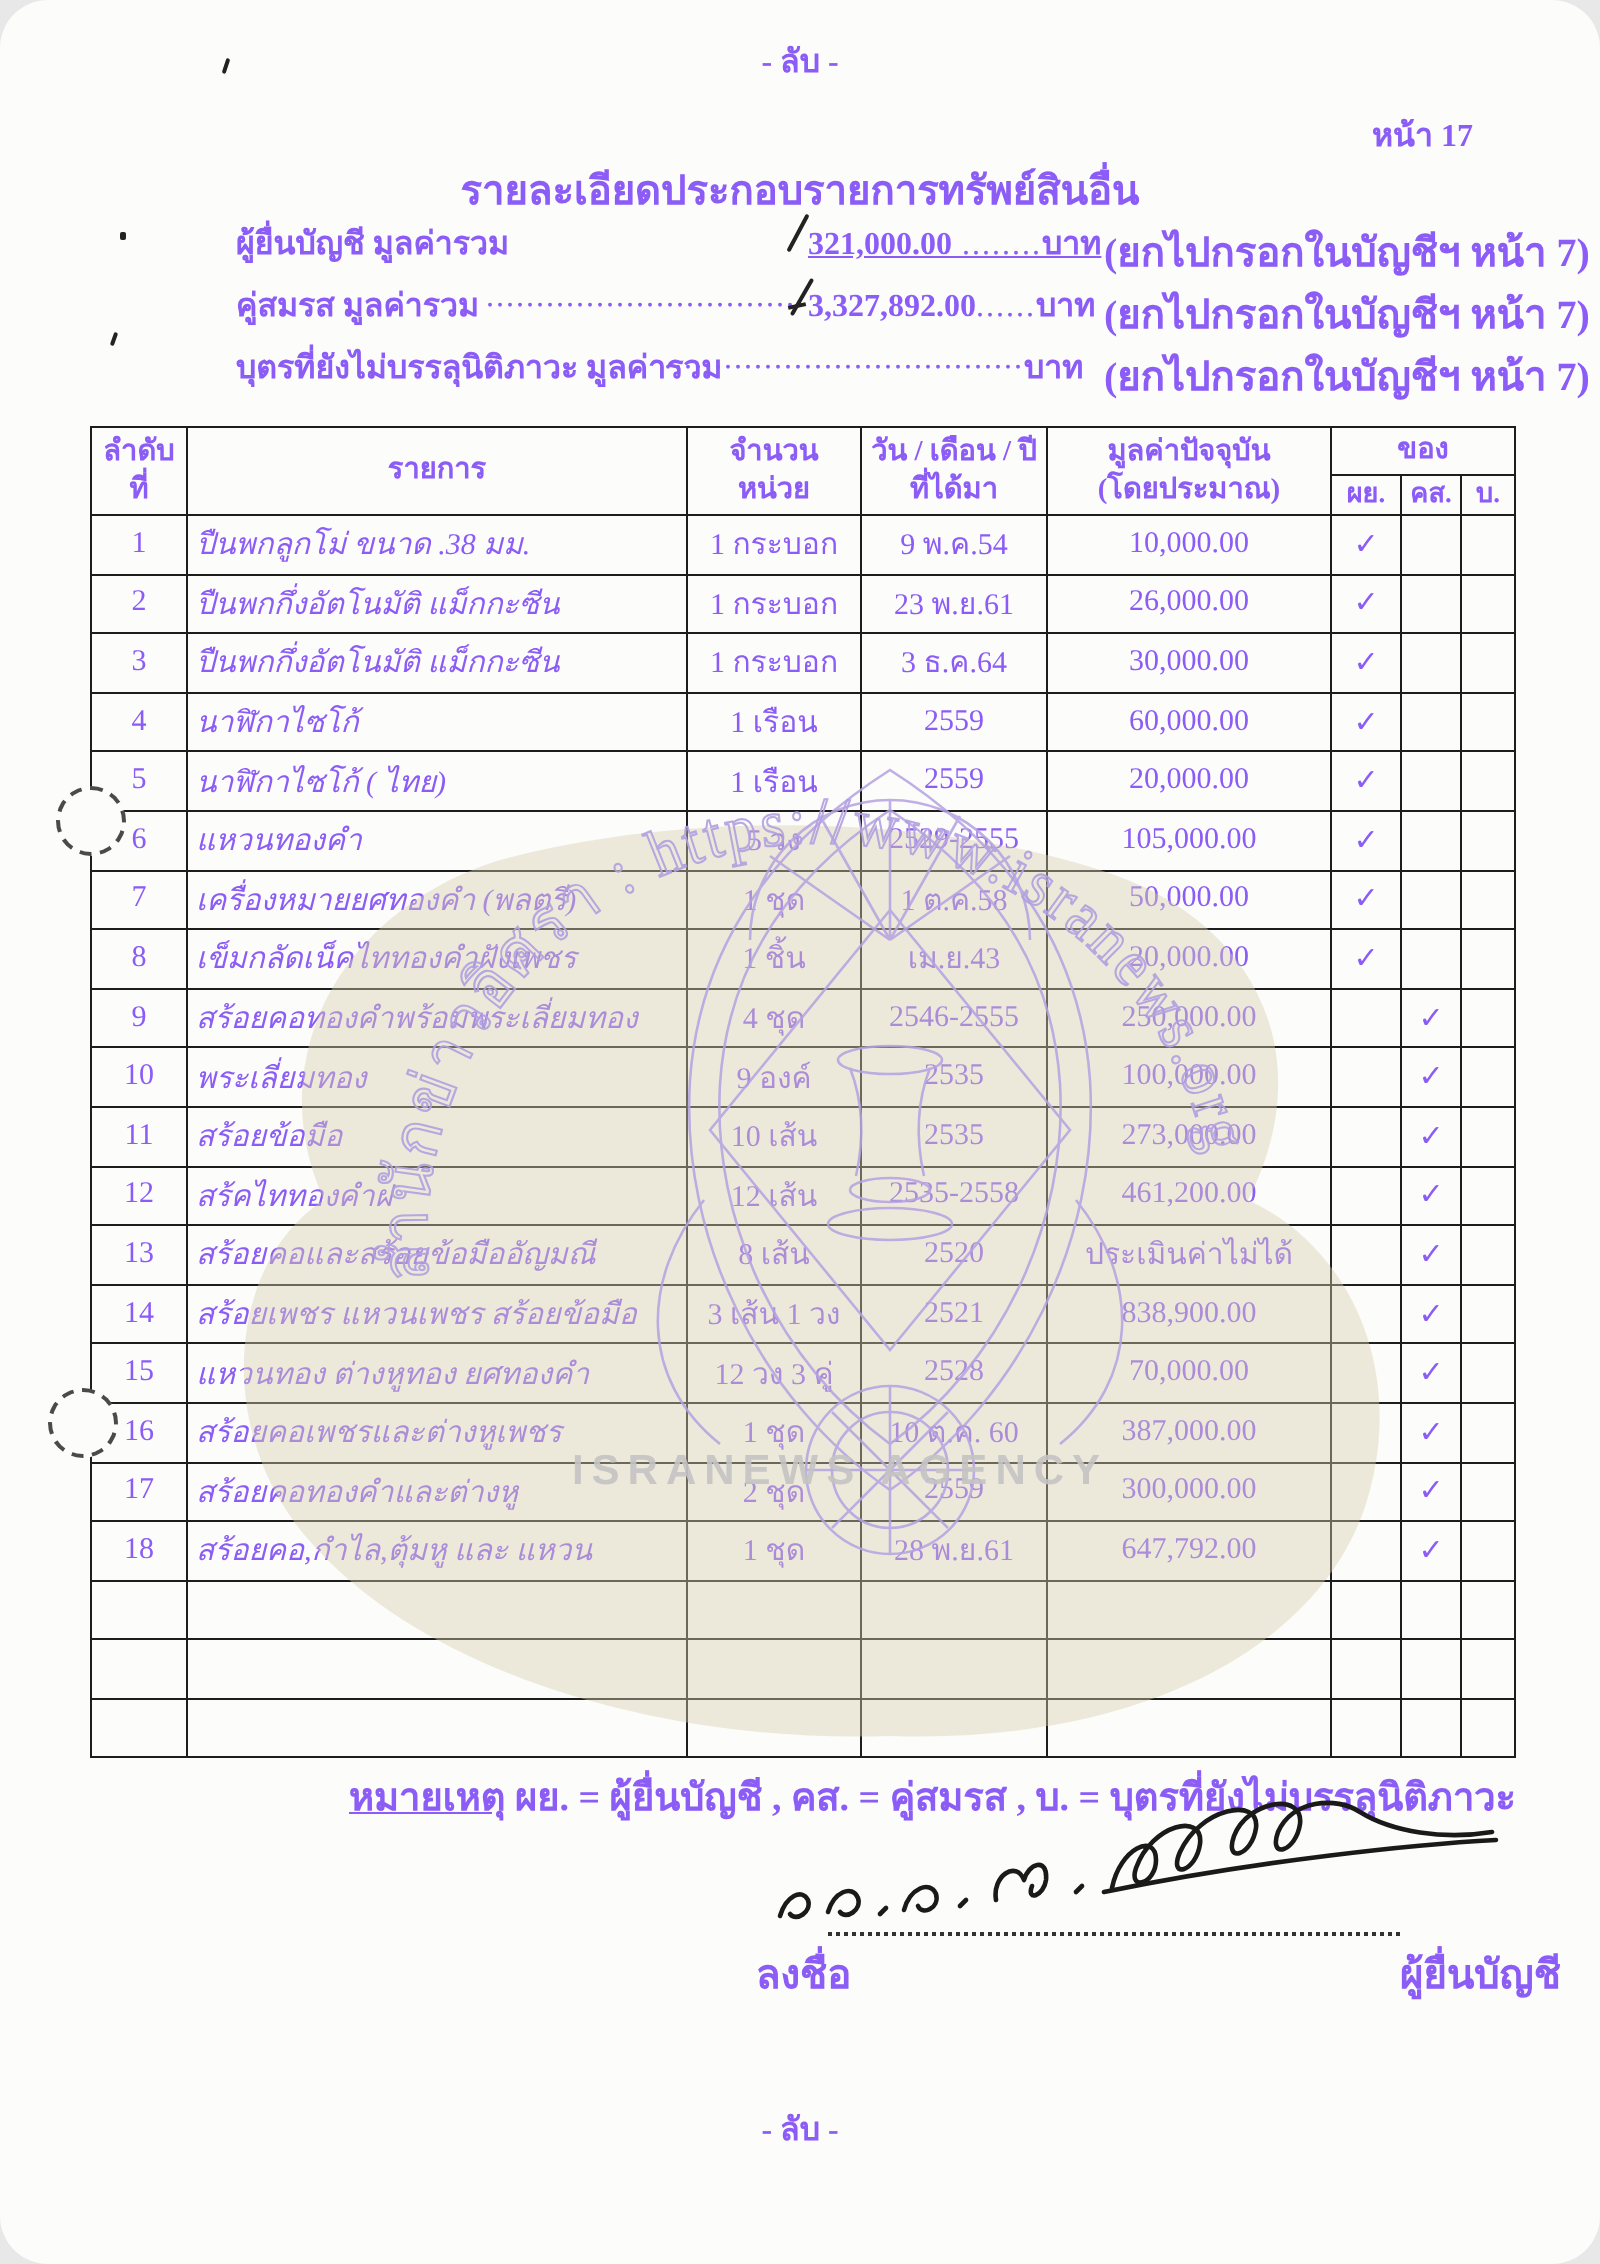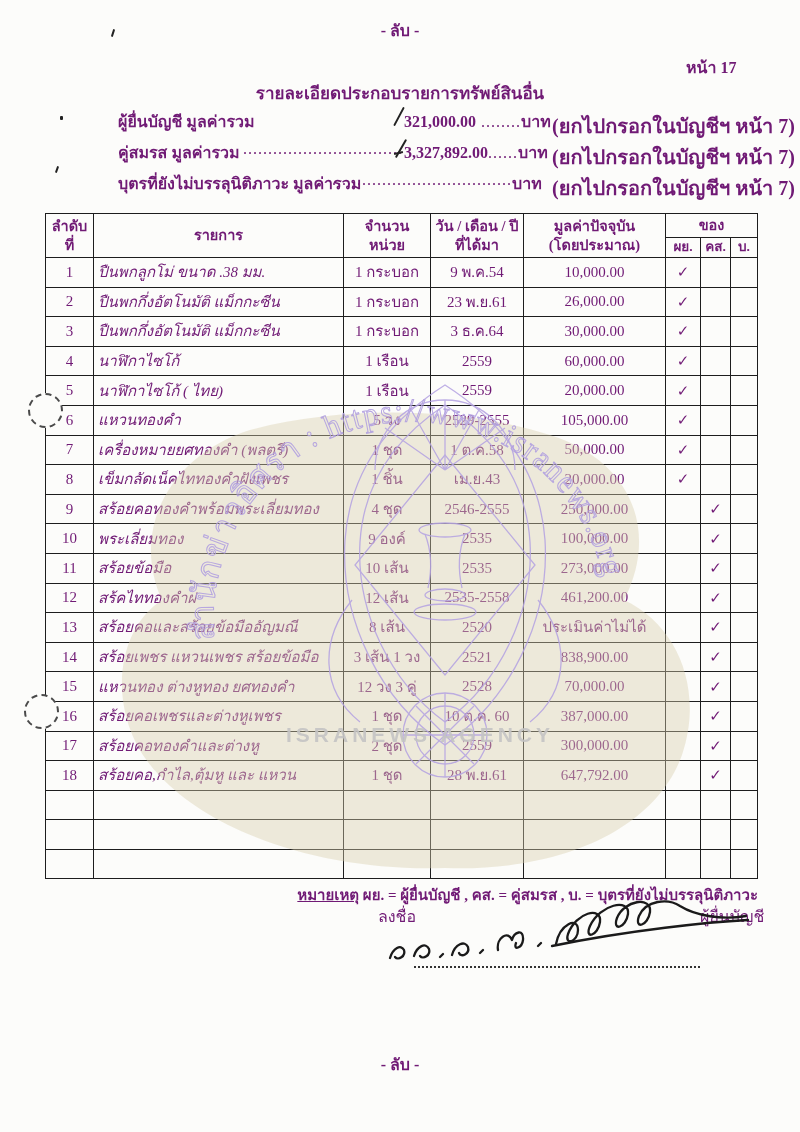--- a/index.html
+++ b/index.html
@@ -1,40 +1,40 @@
 <!DOCTYPE html>
 <html><head>
 <meta charset="utf-8">
 <style>
   * { margin:0; padding:0; box-sizing:border-box; }
   html,body { background:#e8e8e8; }
   body { font-family:"Liberation Serif", serif; }
   .page {
     position:relative; width:800px; height:1132px; margin:0 auto;
-    background:#fcfcfa; color:#701a75; overflow:hidden;
+    background:#fcfcfa; color:#8b5cf6; overflow:hidden;border-radius:24px;
   }
   .abs { position:absolute; white-space:nowrap; }
   .center { left:0; width:800px; text-align:center; }
   .b { font-weight:bold; }
 
   
   .secret-top  { top:18px;  font-size:16px; }
   .secret-bot  { top:1052px; font-size:16px; }
   .page-num    { left:686px; top:55px; font-size:16px; }
-  .doc-title   { top:79px; font-size:17px; }
+  .doc-title   { top:79px; font-size:20px; }
 
   
   .sum-line { position:absolute; left:0; width:800px; height:24px; font-size:16px; font-weight:bold; }
   .sl-1 { top:109px; } .sl-2 { top:140px; } .sl-3 { top:171px; }
   .sum-line .lbl { position:absolute; left:118px; top:0; }
   .sum-line .leader { position:absolute; top:0; overflow:hidden; letter-spacing:1px; font-weight:normal; }
   .sl-2 .leader { left:243px; width:158px; }
   .sl-3 .leader { left:332px; width:180px; }
   .sum-line .valgroup { position:absolute; top:0; }
-  .sl-1 .valgroup { left:404px; } .sl-2 .valgroup { left:404px; } .sl-3 .valgroup { left:512px; }
+  .sl-1 .valgroup { left:404px;text-decoration:underline; } .sl-2 .valgroup { left:404px; } .sl-3 .valgroup { left:512px; }
   .sum-line .vdots { letter-spacing:1px; font-weight:normal; }
   .sum-line .note { position:absolute; left:552px; top:1px; font-size:20px; }
   .hand-slash { position:absolute; width:2px; height:21px; background:#222; border-radius:2px; }
   .hs-1 { left:398px; top:106px; transform:rotate(28deg); }
   .hs-2 { left:400px; top:138px; transform:rotate(30deg); }
   .hs-2b{ left:394px; top:152px; width:9px; height:2px; transform:rotate(-12deg); background:#222; position:absolute; }
 
   
   .speck { position:absolute; background:#222; border-radius:1px; }
   .sp-1 { left:112px; top:29px; width:2px; height:8px; transform:rotate(18deg); }
@@ -54,25 +54,25 @@
   tr.hdr-sub  th { height:20px; font-size:13.5px; }
   table.assets td { height:29.6px; font-size:15px; }
   td.c-no   { text-align:center; font-size:14.5px; }
   td.c-item { text-align:left; padding-left:9px;font-style:italic; }
   td.c-qty  { text-align:center; font-size:14px; }
   td.c-date { text-align:center; font-size:14px; }
   td.c-value{ text-align:center; padding-right:16px; }
   td.c-chk  { text-align:center; font-size:15px; padding:0; }
 
   
-  .footnote { right:42px; top:883px; font-size:15px; font-weight:bold; text-align:right; left:auto; }
+  .footnote { right:42px; top:883px; font-size:19px; font-weight:bold; text-align:right; left:auto; }
   .footnote .fn-label { text-decoration:underline; }
 
   
-  .sig-line { top:904px; font-size:16px; font-weight:normal; }
+  .sig-line { top:971px; font-size:20px; font-weight:bold; }
   .sig-prefix { left:378px; }
   .sig-dots { position:absolute; left:414px; top:966px; width:286px; border-bottom:2px dotted #333; }
   .sig-suffix { left:700px; }
   .sig-svg { position:absolute; left:380px; top:896px; z-index:2; }
 
   
   .wm-svg { position:absolute; left:0; top:0; z-index:3; pointer-events:none; }
   .punch-hole {
     position:absolute; width:35px; height:35px; border-radius:50%;
     background:#fcfcfa; border:2px solid #4a4a4a; z-index:6;

